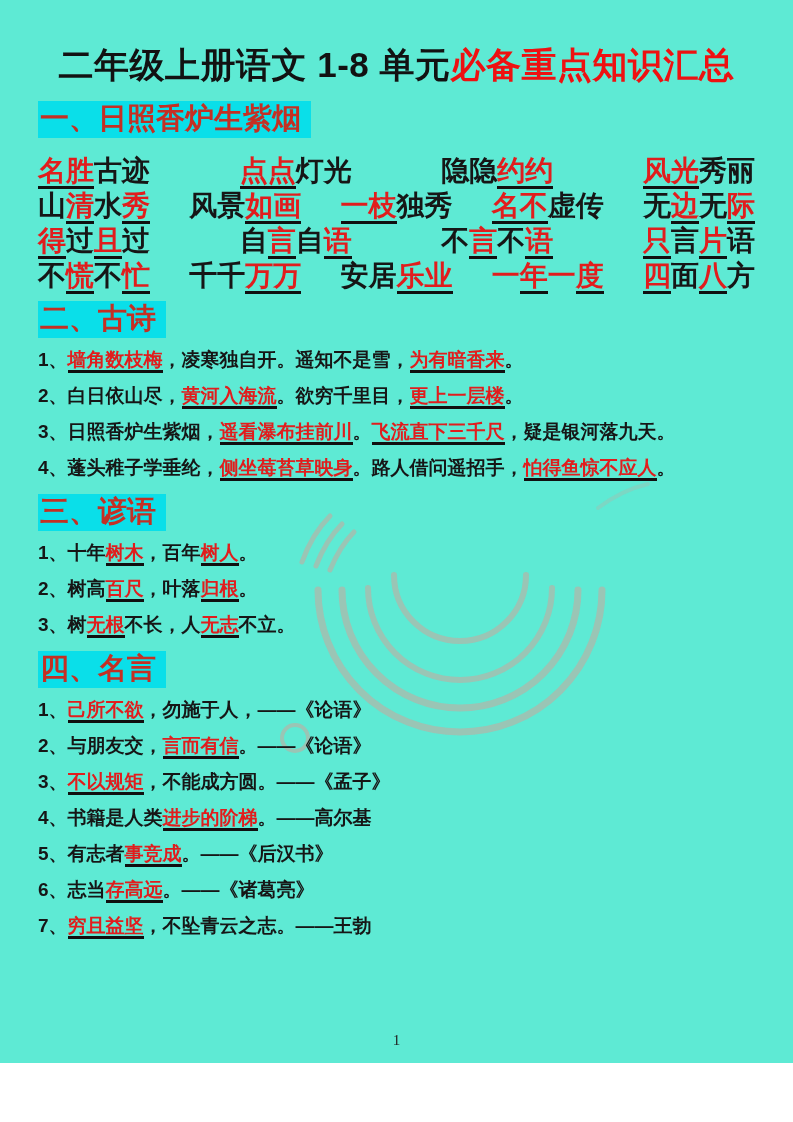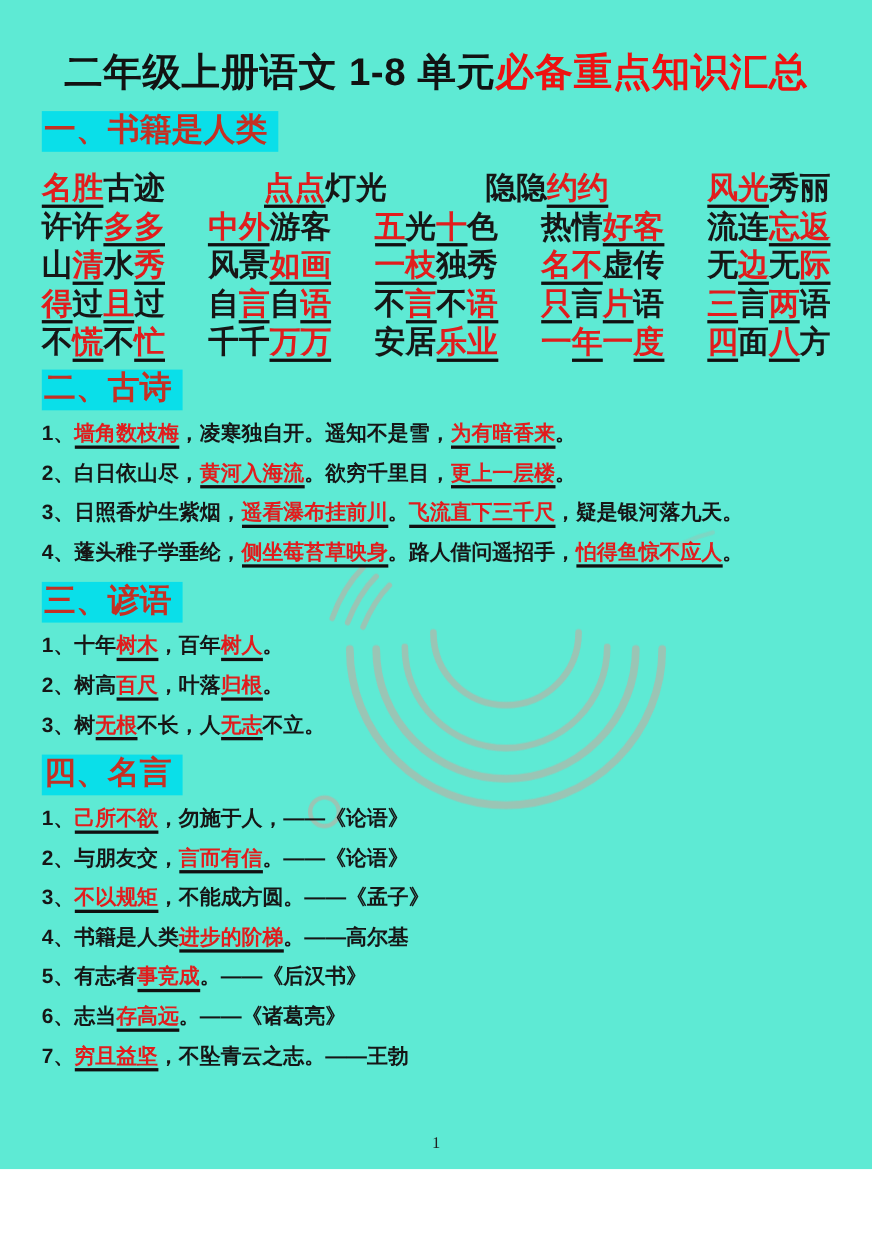--- a/index.html
+++ b/index.html
@@ -91,47 +91,39 @@
       <path d="M 302 562 Q 312 534 330 516" stroke-width="5"></path>
       <path d="M 316 566 Q 326 540 342 524" stroke-width="5"></path>
       <path d="M 330 570 Q 340 546 354 532" stroke-width="5"></path>
       <path d="M 598 508 Q 622 490 648 484" stroke-width="4" opacity="0.5"></path>
     </g>
   </svg>
 
   <h1 class="title"><span class="t-black">二年级上册语文 1-8 单元</span><span class="t-red">必备重点知识汇总</span></h1>
 
   <div class="sections">
-      <section class="section"><div class="heading">一、书籍是人类</div><div class="idiom-grid">
+      <section class="section"><div class="heading">一、日照香炉生紫烟</div><div class="idiom-grid">
           <div class="idiom-row">
             <span class="idiom"><span class="seg red ul">名胜</span><span class="seg">古迹</span></span>
             <span class="idiom"><span class="seg red ul">点点</span><span class="seg">灯光</span></span>
             <span class="idiom"><span class="seg">隐隐</span><span class="seg red ul">约约</span></span>
             <span class="idiom"><span class="seg red ul">风光</span><span class="seg">秀丽</span></span>
-          </div>
-          <div class="idiom-row">
-            <span class="idiom"><span class="seg">许许</span><span class="seg red ul">多多</span></span>
-            <span class="idiom"><span class="seg red ul">中外</span><span class="seg">游客</span></span>
-            <span class="idiom"><span class="seg red ul">五</span><span class="seg">光</span><span class="seg red ul">十</span><span class="seg">色</span></span>
-            <span class="idiom"><span class="seg">热情</span><span class="seg red ul">好客</span></span>
-            <span class="idiom"><span class="seg">流连</span><span class="seg red ul">忘返</span></span>
           </div>
           <div class="idiom-row">
             <span class="idiom"><span class="seg">山</span><span class="seg red ul">清</span><span class="seg">水</span><span class="seg red ul">秀</span></span>
             <span class="idiom"><span class="seg">风景</span><span class="seg red ul">如画</span></span>
             <span class="idiom"><span class="seg red ul">一枝</span><span class="seg">独秀</span></span>
             <span class="idiom"><span class="seg red ul">名不</span><span class="seg">虚传</span></span>
             <span class="idiom"><span class="seg">无</span><span class="seg red ul">边</span><span class="seg">无</span><span class="seg red ul">际</span></span>
           </div>
           <div class="idiom-row">
             <span class="idiom"><span class="seg red ul">得</span><span class="seg">过</span><span class="seg red ul">且</span><span class="seg">过</span></span>
             <span class="idiom"><span class="seg">自</span><span class="seg red ul">言</span><span class="seg">自</span><span class="seg red ul">语</span></span>
             <span class="idiom"><span class="seg">不</span><span class="seg red ul">言</span><span class="seg">不</span><span class="seg red ul">语</span></span>
             <span class="idiom"><span class="seg red ul">只</span><span class="seg">言</span><span class="seg red ul">片</span><span class="seg">语</span></span>
-            <span class="idiom"><span class="seg red ul">三</span><span class="seg">言</span><span class="seg red ul">两</span><span class="seg">语</span></span>
           </div>
           <div class="idiom-row">
             <span class="idiom"><span class="seg">不</span><span class="seg red ul">慌</span><span class="seg">不</span><span class="seg red ul">忙</span></span>
             <span class="idiom"><span class="seg">千千</span><span class="seg red ul">万万</span></span>
             <span class="idiom"><span class="seg">安居</span><span class="seg red ul">乐业</span></span>
             <span class="idiom"><span class="seg red">一</span><span class="seg red ul">年</span><span class="seg red">一</span><span class="seg red ul">度</span></span>
             <span class="idiom"><span class="seg red ul">四</span><span class="seg">面</span><span class="seg red ul">八</span><span class="seg">方</span></span>
           </div>
         </div></section>
       <section class="section"><div class="heading">二、古诗</div><p class="line"><span class="seg">1、</span><span class="seg red ul">墙角数枝梅</span><span class="seg">，凌寒独自开。遥知不是雪，</span><span class="seg red ul">为有暗香来</span><span class="seg">。</span></p><p class="line"><span class="seg">2、白日依山尽，</span><span class="seg red ul">黄河入海流</span><span class="seg">。欲穷千里目，</span><span class="seg red ul">更上一层楼</span><span class="seg">。</span></p><p class="line"><span class="seg">3、日照香炉生紫烟，</span><span class="seg red ul">遥看瀑布挂前川</span><span class="seg">。</span><span class="seg red ul">飞流直下三千尺</span><span class="seg">，疑是银河落九天。</span></p><p class="line"><span class="seg">4、蓬头稚子学垂纶，</span><span class="seg red ul">侧坐莓苔草映身</span><span class="seg">。路人借问遥招手，</span><span class="seg red ul">怕得鱼惊不应人</span><span class="seg">。</span></p></section>

